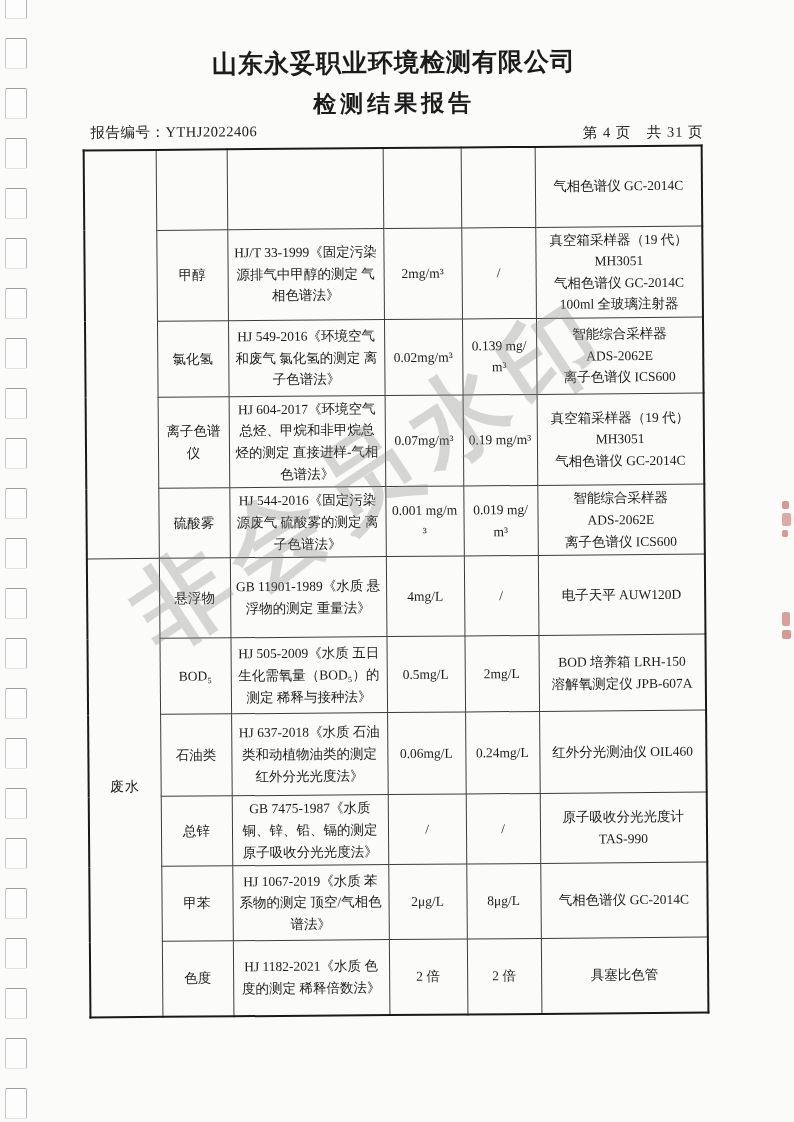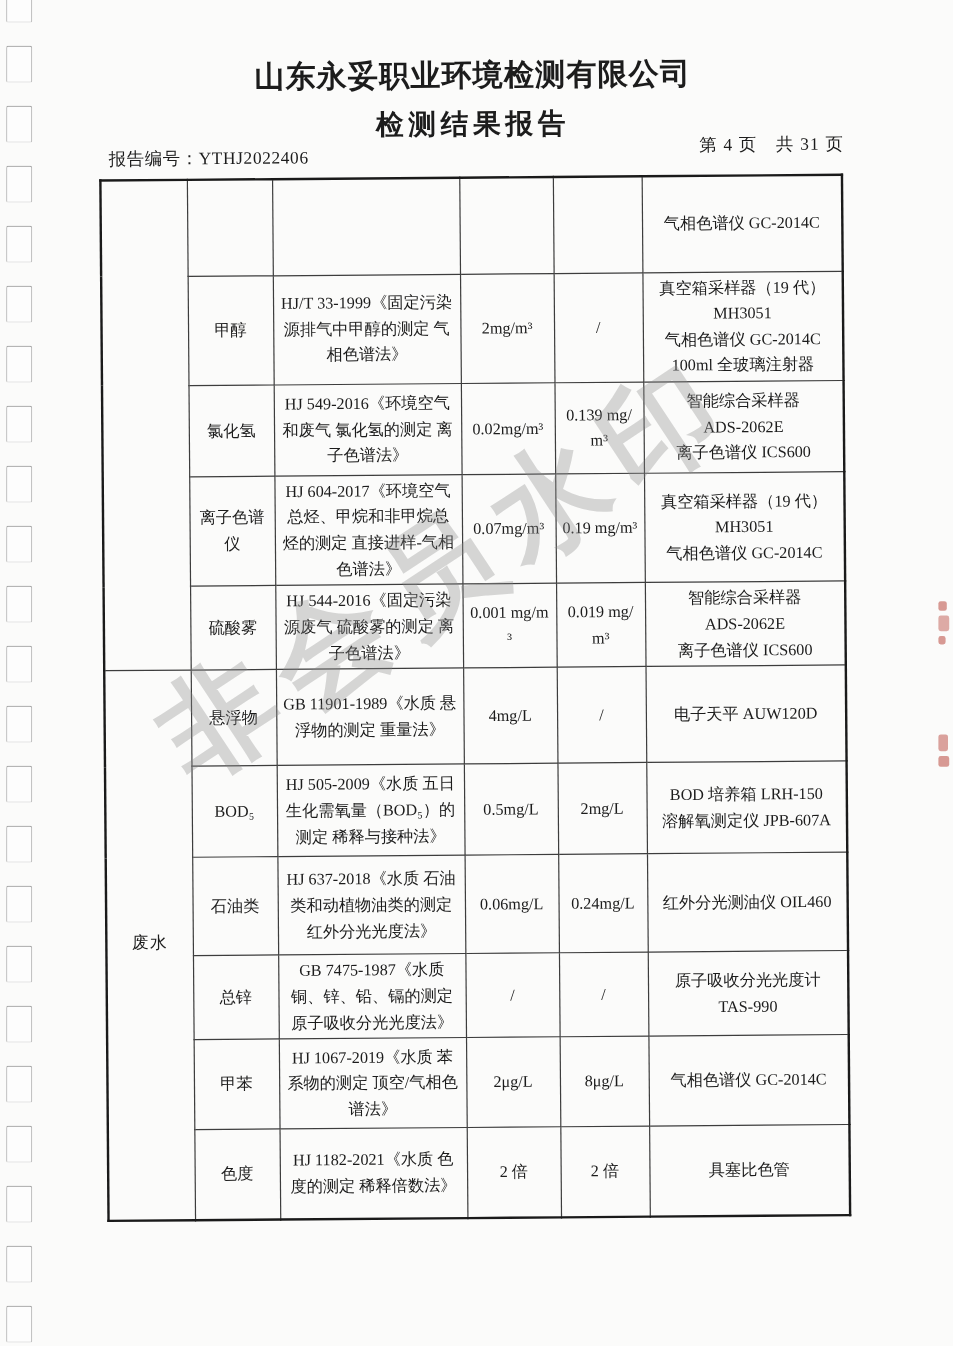--- a/index.html
+++ b/index.html
@@ -34,21 +34,21 @@
   }
   .report-title {
     position: absolute; top: 88px; left: 0; width: 100%;
     text-align: center; font-size: 23px; font-weight: 600; letter-spacing: 4px;
   }
   .report-no {
     position: absolute; top: 121px; left: 93px;
     font-size: 14.5px; letter-spacing: 0.5px;
   }
   .page-info {
-    position: absolute; top: 113px; right: 88px;
+    position: absolute; top: 125px; right: 88px;
     font-size: 14.5px; letter-spacing: 1px;
   }
 
   table.results {
     position: absolute; left: 85px; top: 147px;
     width: 618px; table-layout: fixed;
     border-collapse: collapse;
     border: 2.5px solid #1a1a1a;
     font-size: 13.5px; line-height: 1.6;
   }

